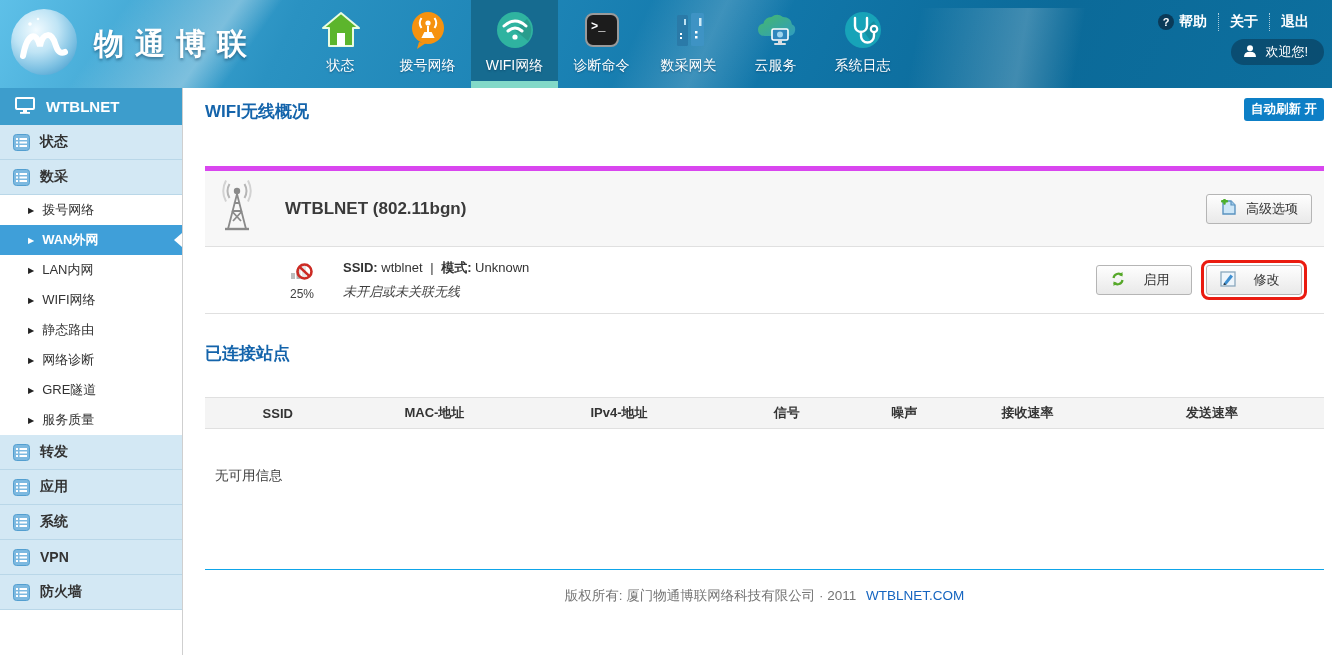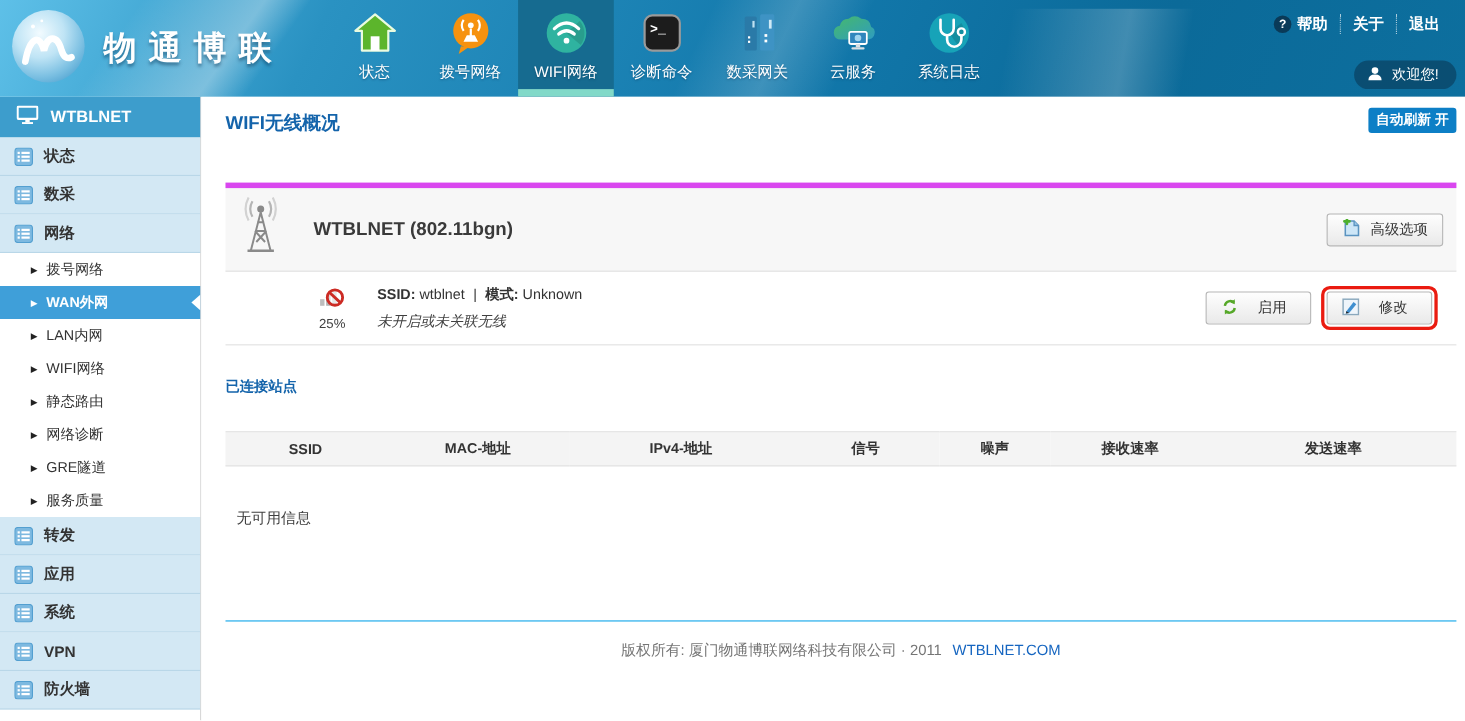--- a/index.html
+++ b/index.html
@@ -31,21 +31,21 @@
   .nav-tab.active { background:#166b90; }
   .nav-tab.active::after { content:""; position:absolute; left:0; bottom:0; width:100%; height:7px;
     background:#82d9c8; }
 
   .top-links { position:absolute; top:13px; right:12px; display:flex; align-items:center;
     color:#fff; font-size:14px; font-weight:bold; }
   .top-link { display:flex; align-items:center; gap:5px; padding:0 11px; cursor:pointer; }
   .top-link + .top-link { border-left:1px dotted rgba(255,255,255,.65); }
   .qmark { width:16px; height:16px; border-radius:50%; background:#0a3a58; color:#fff;
     font-size:11px; font-weight:bold; display:flex; align-items:center; justify-content:center; }
-  .welcome-pill { position:absolute; top:55px; right:8px; height:26px; padding:0 16px 0 12px;
+  .welcome-pill { position:absolute; top:39px; right:8px; height:26px; padding:0 16px 0 12px;
     background:rgba(7,45,72,.5); border-radius:14px; display:flex; align-items:center; gap:8px;
     color:#fff; font-size:13px; cursor:pointer; }
 
   
   .body-wrap { display:flex; height:567px; }
 
   
   .sidebar { width:183px; flex:0 0 183px; border-right:1px solid #cfcfcf; background:#fff; }
   .side-head { height:37px; background:#3d9dcc; display:flex; align-items:center; gap:11px;
     padding-left:15px; color:#fff; font-weight:bold; font-size:15px; }
@@ -83,21 +83,21 @@
   .ssid-row { height:67px; border-bottom:1px solid #e0e0e0; display:flex; align-items:center;
     padding:0 12px; }
   .sig-cell { margin-left:62px; width:46px; display:flex; flex-direction:column; align-items:center; }
   .sig-pct { font-size:12px; color:#404040; margin-top:1px; }
   .ssid-info { margin-left:18px; font-size:13px; color:#333; }
   .ssid-line b { font-weight:bold; }
   .ssid-line span { margin-right:4px; }
   .ssid-note { font-style:italic; color:#404040; margin-top:6px; }
   .btn-group { display:flex; gap:14px; margin-right:10px; }
 
-  .stations-title { color:#1464ab; font-size:13px; font-weight:bold; margin-top:28px; }
+  .stations-title { color:#1464ab; font-size:17px; font-weight:bold; margin-top:28px; }
   table.stations { width:100%; border-collapse:collapse; margin-top:32px; }
   table.stations th { height:31px; background:#f4f4f4; border-top:1px solid #e0e0e0;
     border-bottom:1px solid #e0e0e0; font-size:13px; font-weight:bold; color:#333; text-align:center; }
   .empty-text { font-size:13.5px; color:#404040; margin-top:38px; padding-left:10px; }
 
   .footer { margin-top:84px; border-top:1px solid #0ea5e9; padding-top:17px; text-align:center;
     font-size:13.5px; color:#757575; }
   .footer a { color:#1565c0; text-decoration:none; margin-left:6px; cursor:pointer; }
 </style>
 </head>
@@ -274,26 +274,20 @@
       <svg class="li-ic">
           <use href="#icon-list"></use>
         </svg>
       <span>状态</span>
     </div>
     <div class="side-main">
       <svg class="li-ic">
           <use href="#icon-list"></use>
         </svg>
       <span>数采</span>
-    </div>
-    <div class="side-main">
-      <svg class="li-ic">
-          <use href="#icon-list"></use>
-        </svg>
-      <span>网络</span>
     </div>
 
     <div class="side-sub">
       <span class="arrow">▶</span>
       <span>拨号网络</span>
     </div>
     <div class="side-sub active">
       <span class="arrow">▶</span>
       <span>WAN外网</span>
     </div>

